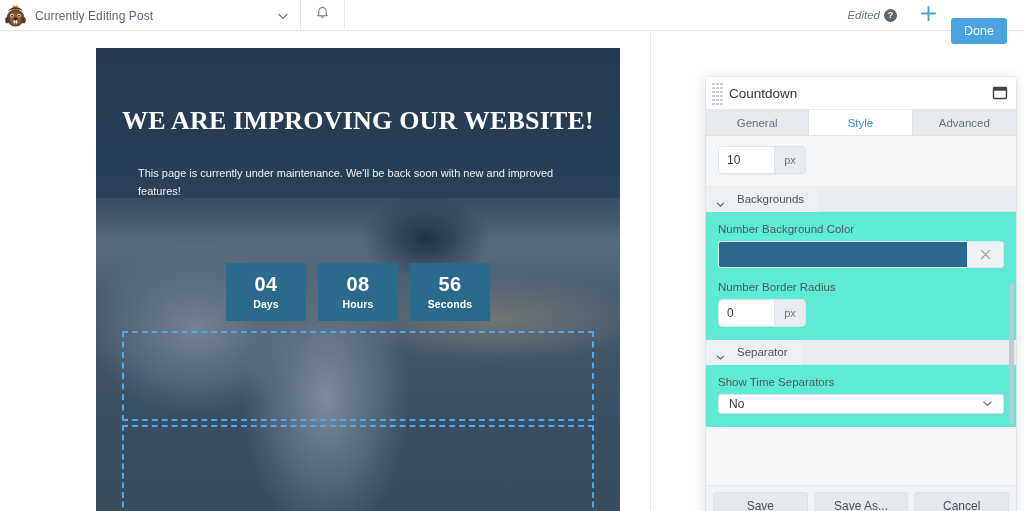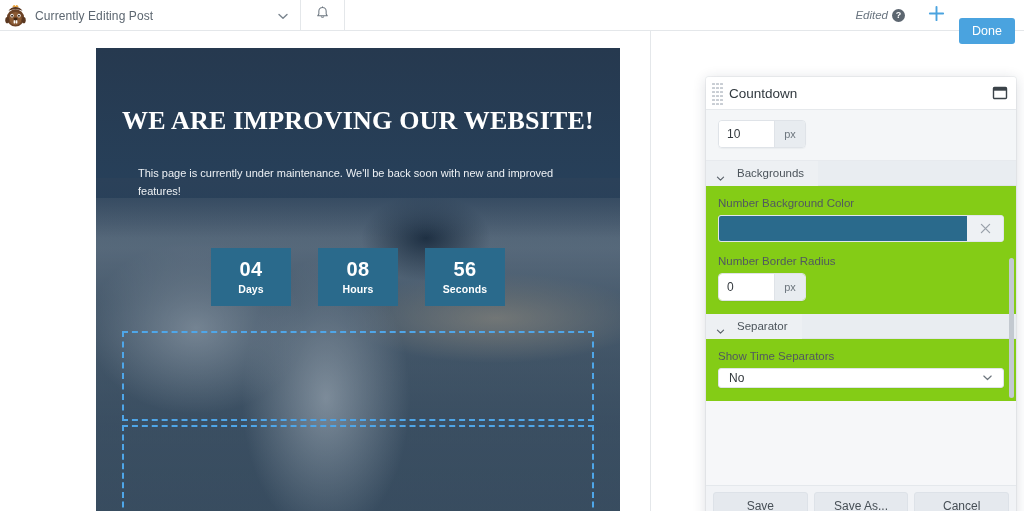--- a/index.html
+++ b/index.html
@@ -42,21 +42,21 @@
     width: 14px; height: 14px;
   }
   .tb-bell-wrap {
     flex: 0 0 44px;
     display: flex; align-items: center; justify-content: center;
     border-right: 1px solid #e4e7ea;
   }
   .tb-spacer { flex: 1 1 auto; }
   .tb-right {
     display: flex; align-items: center; gap: 0;
-    padding-right: 0;
+    padding-right: 8px;
   }
   .tb-edited {
     font-size: 11.5px; font-style: italic; color: #6a7580;
     display: flex; align-items: center; gap: 4px;
     margin-right: 14px;
   }
   .q-badge {
     width: 13px; height: 13px; border-radius: 50%;
     background: #5c6670; color: #fff;
     font-size: 9px; font-style: normal;
@@ -131,22 +131,22 @@
     letter-spacing: .2px;
   }
   .hero-sub {
     position: absolute; top: 117px; left: 42px; width: 440px;
     text-align: left;
     font-size: 11px; line-height: 1.62;
     color: #eef1f4;
   }
 
   .countdown {
-    position: absolute; top: 200px; left: 0; width: 524px;
-    display: flex; justify-content: center; gap: 27px;
+    position: absolute; top: 215px; left: 0; width: 524px;
+    display: flex; justify-content: center; gap: 12px;
   }
   .cd-box {
     width: 80px; height: 58px;
     background: #2a6a8c;
     display: flex; flex-direction: column;
     align-items: center; justify-content: center;
     color: #ffffff;
   }
   .cd-num { font-size: 20px; font-weight: bold; line-height: 1.05; letter-spacing: .3px; }
   .cd-lbl { font-size: 10.5px; font-weight: bold; margin-top: 3px; letter-spacing: .1px; }
@@ -262,21 +262,21 @@
     height: 25px;
     display: flex; align-items: center;
     padding: 0 14px 0 10px;
     gap: 12px;
   }
   .sh-caret { width: 9px; height: 9px; display: block; }
   .sh-text { font-size: 11.5px; color: #4c545b; }
 
   .field {
     padding: 11px 12px 13px 12px;
-    background: #84cc16;
+    background: #5eead4;
   }
   .color-row {
     display: flex; align-items: stretch;
     height: 27px;
     border-radius: 3px;
     overflow: hidden;
     border: 1px solid #e1e5ea;
     background: #eef1f4;
   }
   .color-swatch {
@@ -450,20 +450,25 @@
       </span>
       <span class="panel-title">Countdown</span>
       <span class="panel-dock">
         <svg width="16" height="16" viewBox="0 0 16 16">
           <rect x="1.5" y="2.5" width="13" height="11" rx="1" fill="none" stroke="#3b4349" stroke-width="1.4"></rect>
           <rect x="1.5" y="2.5" width="13" height="3.2" fill="#3b4349"></rect>
         </svg>
       </span>
     </div>
 
+    <div class="panel-tabs">
+      <div class="ptab">General</div>
+      <div class="ptab active">Style</div>
+      <div class="ptab">Advanced</div>
+    </div>
 
     <div class="panel-body">
 
       <div class="fld-block">
         <div class="unit-input">
           <input type="text" value="10" style="">
           <span class="unit-suffix">px</span>
         </div>
       </div>
 

